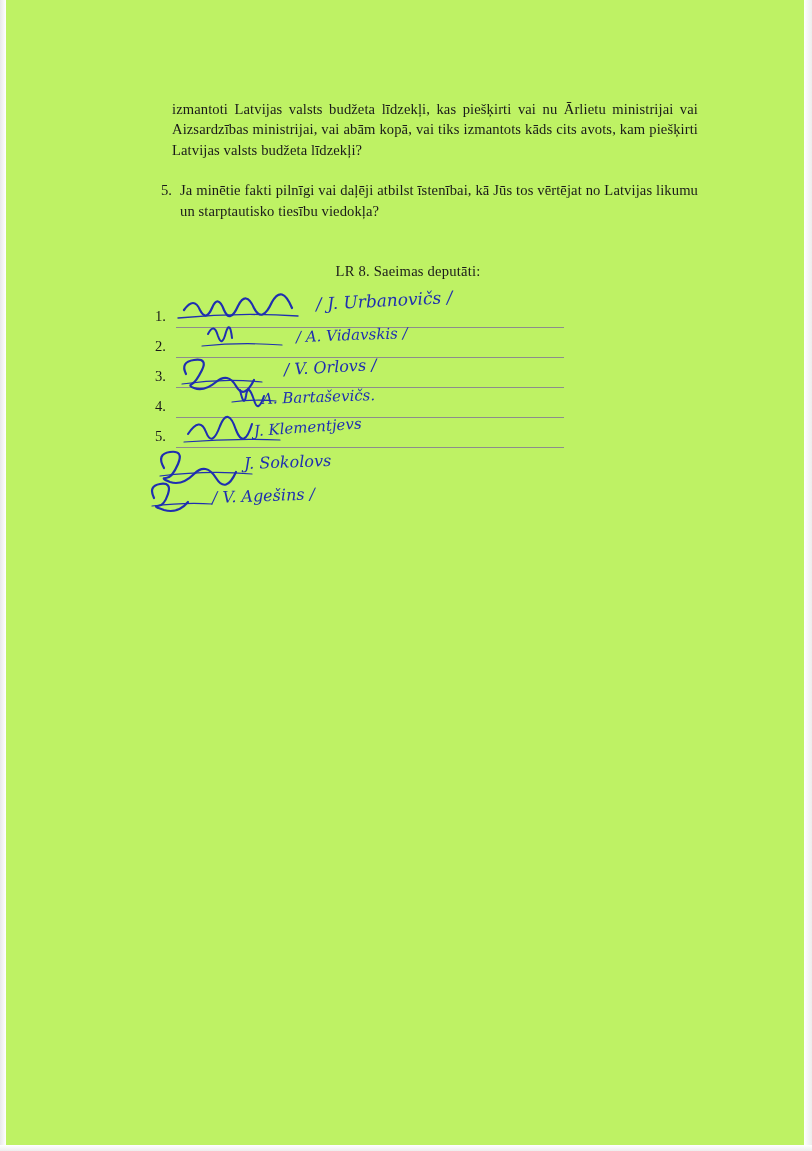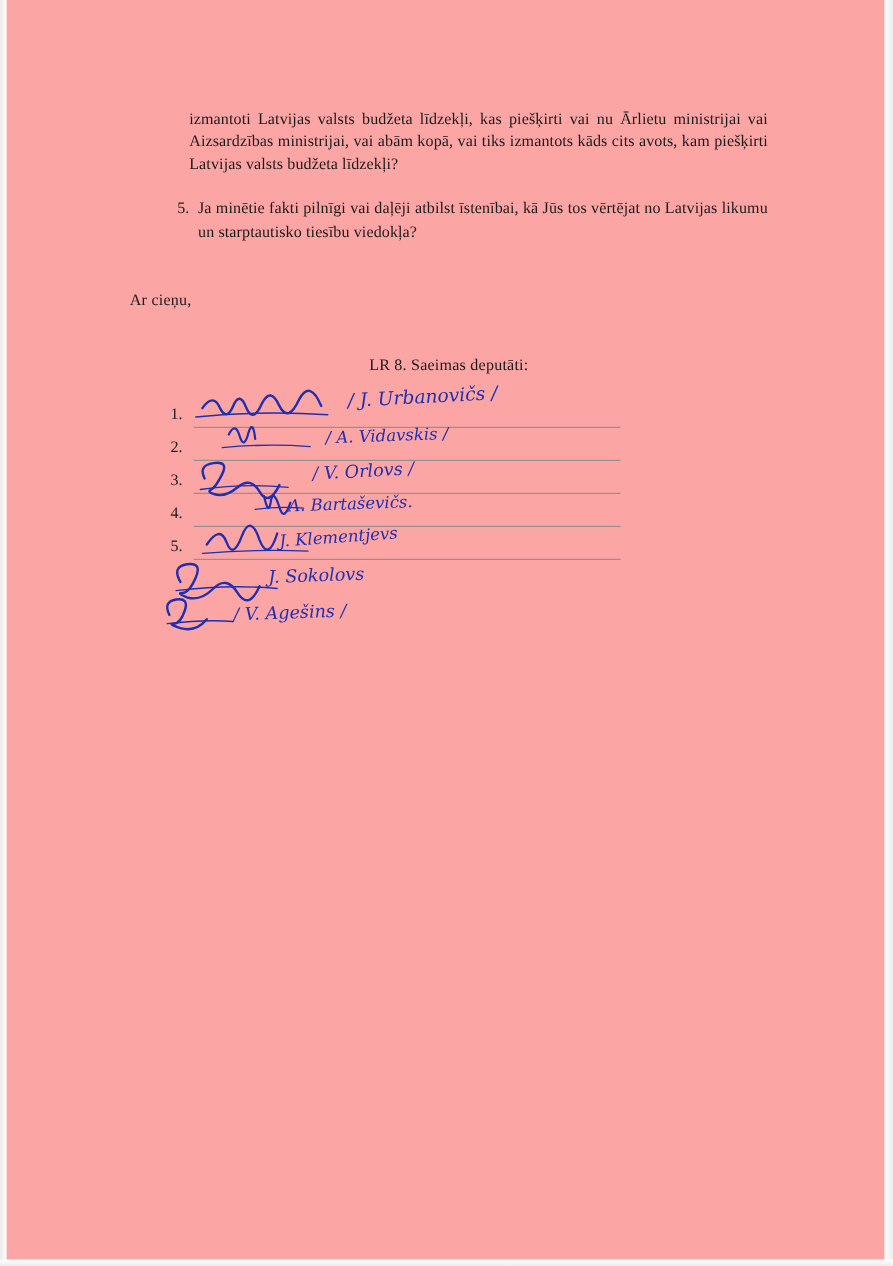--- a/index.html
+++ b/index.html
@@ -13,21 +13,21 @@
     position: relative;
     font-family: "Liberation Serif", serif;
     color: #1a1a1a;
     overflow: hidden;
   }
 
   
   .page {
     position: absolute;
     inset: 0;
-    background: #fca5a5;
+    background: #bef264;
   }
   .page-edge-left {
     position: absolute;
     left: 0; top: 0; bottom: 0; width: 6px;
     background: linear-gradient(to right, #e9e9e9, #ffffff);
   }
   .page-edge-right {
     position: absolute;
     right: 0; top: 0; bottom: 0; width: 8px;
     background: linear-gradient(to left, #ececec, #ffffff);
@@ -146,21 +146,20 @@
 
   <div class="content">
 
     <p class="para-cont">izmantoti Latvijas valsts budžeta līdzekļi, kas piešķirti vai nu Ārlietu ministrijai vai Aizsardzības ministrijai, vai abām kopā, vai tiks izmantots kāds cits avots, kam piešķirti Latvijas valsts budžeta līdzekļi?</p>
 
     <div class="numbered-item">
       <span class="num">5.</span>
       <span class="body">Ja minētie fakti pilnīgi vai daļēji atbilst īstenībai, kā Jūs tos vērtējat no Latvijas likumu un starptautisko tiesību viedokļa?</span>
     </div>
 
-    <div class="closing">Ar cieņu,</div>
 
     <div class="signers-heading">LR 8. Saeimas deputāti:</div>
 
     <div class="sig-list">
 
       <div class="sig-row" style="top:14px;">
         <span class="sig-num">1.</span>
         <span class="sig-line"></span>
       </div>
       <div class="sig-row" style="top:44px;">

